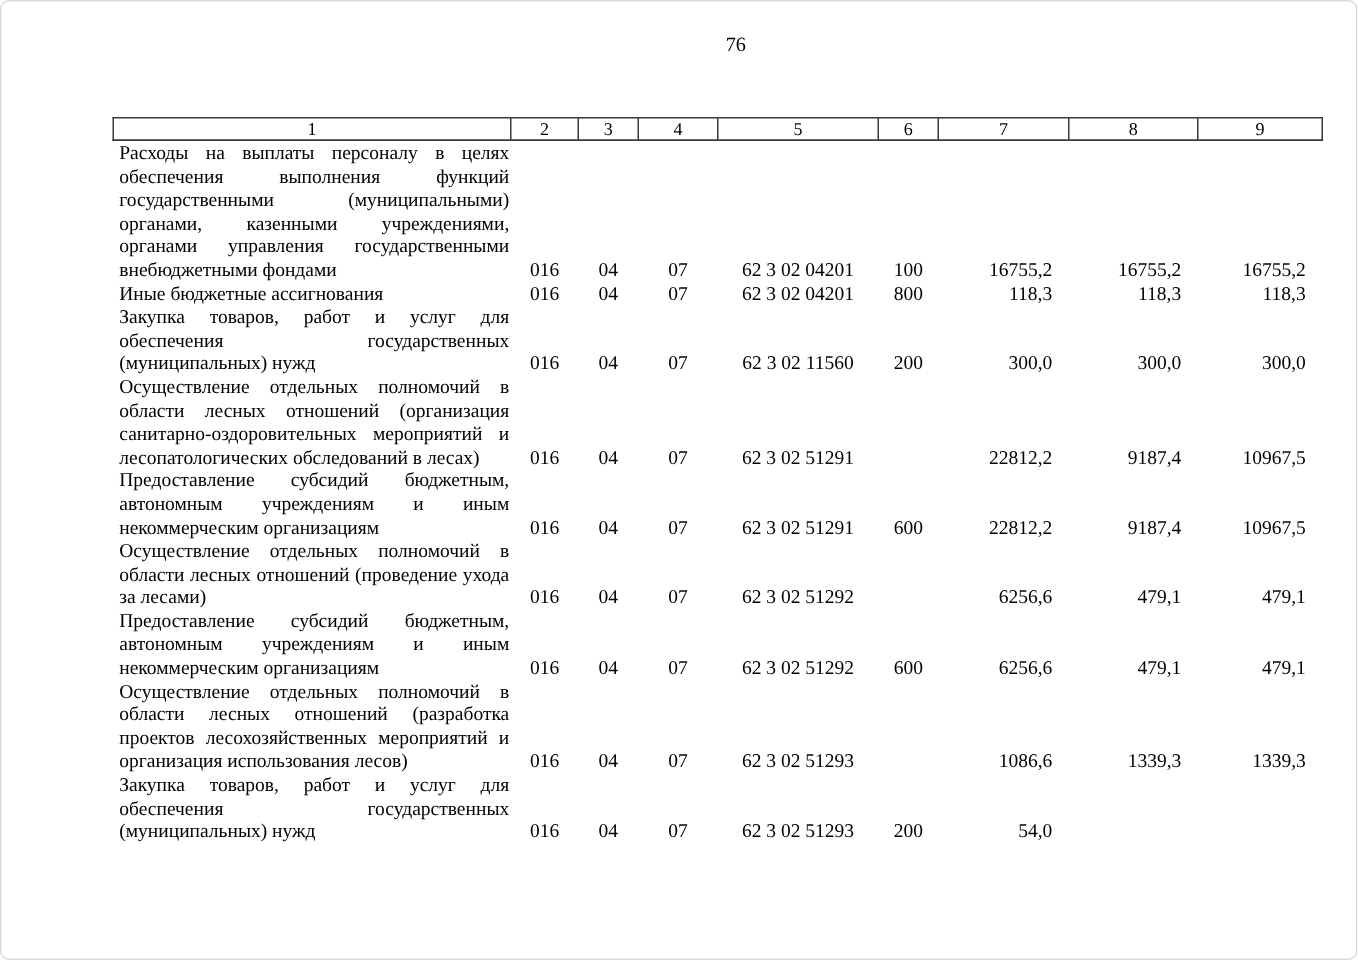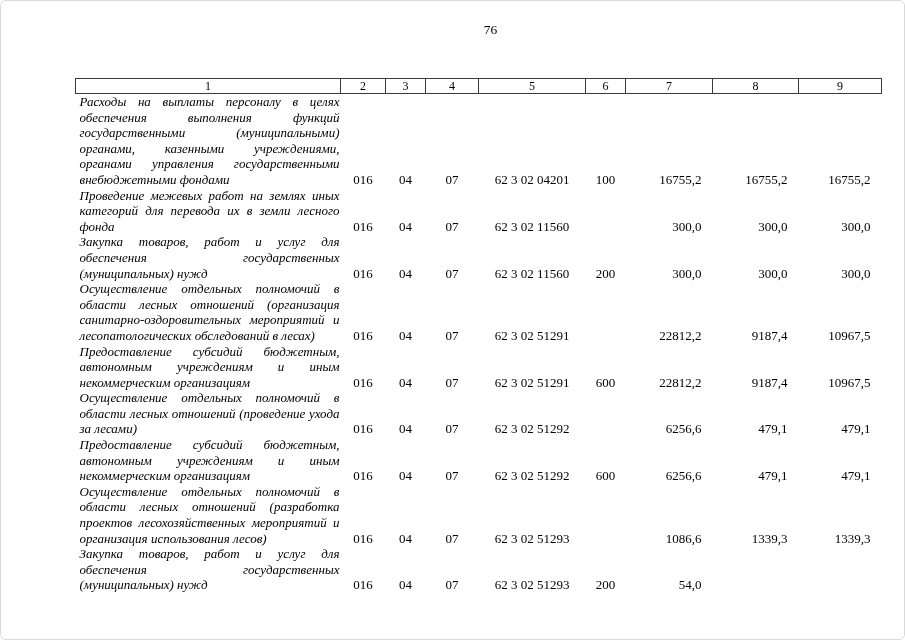--- a/index.html
+++ b/index.html
@@ -50,21 +50,20 @@
   table.budget tbody td {
     padding: 0;
     vertical-align: bottom;
     white-space: normal;
   }
   table.budget tbody td.c1 {
     text-align: justify;
     text-align-last: left;
     padding-left: 4px;
     padding-right: 1px;
-    font-style: italic;
   }
   table.budget tbody td.c2,
   table.budget tbody td.c3,
   table.budget tbody td.c4,
   table.budget tbody td.c5,
   table.budget tbody td.c6 {
     text-align: center;
   }
   table.budget tbody td.c7,
   table.budget tbody td.c8,
@@ -111,29 +110,29 @@
         <td class="c2">016</td>
         <td class="c3">04</td>
         <td class="c4">07</td>
         <td class="c5">62 3 02 04201</td>
         <td class="c6">100</td>
         <td class="c7">16755,2</td>
         <td class="c8">16755,2</td>
         <td class="c9">16755,2</td>
       </tr>
       <tr>
-        <td class="c1">Проведение межевых работ на землях иных категорий для перевода их в земли лесного фонда</td>
-        <td class="c2">016</td>
-        <td class="c3">04</td>
-        <td class="c4">07</td>
-        <td class="c5">62 3 02 11560</td>
-        <td class="c6"></td>
-        <td class="c7">300,0</td>
-        <td class="c8">300,0</td>
-        <td class="c9">300,0</td>
+        <td class="c1">Иные бюджетные ассигнования</td>
+        <td class="c2">016</td>
+        <td class="c3">04</td>
+        <td class="c4">07</td>
+        <td class="c5">62 3 02 04201</td>
+        <td class="c6">800</td>
+        <td class="c7">118,3</td>
+        <td class="c8">118,3</td>
+        <td class="c9">118,3</td>
       </tr>
       <tr>
         <td class="c1">Закупка товаров, работ и услуг для обеспечения государственных (муниципальных) нужд</td>
         <td class="c2">016</td>
         <td class="c3">04</td>
         <td class="c4">07</td>
         <td class="c5">62 3 02 11560</td>
         <td class="c6">200</td>
         <td class="c7">300,0</td>
         <td class="c8">300,0</td>

